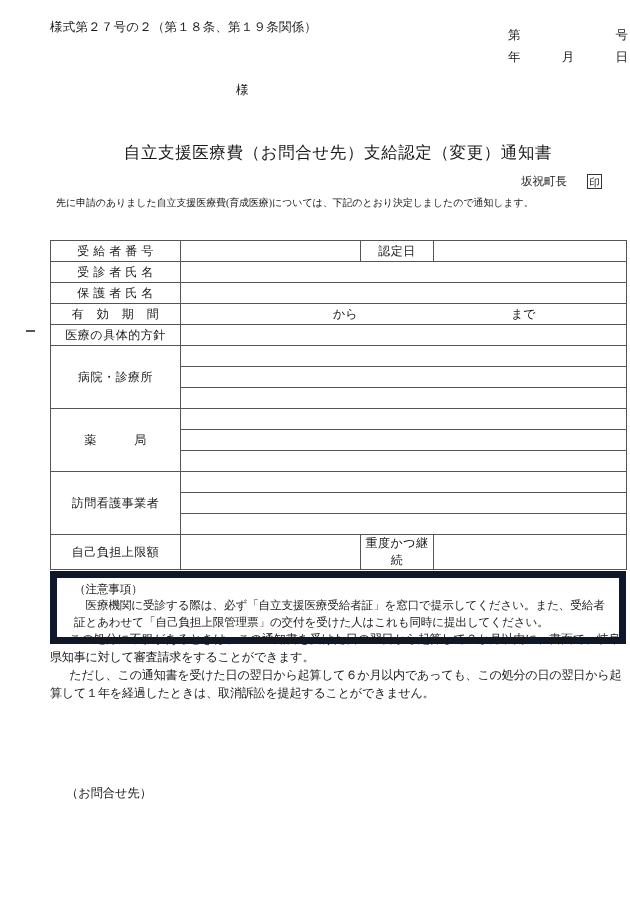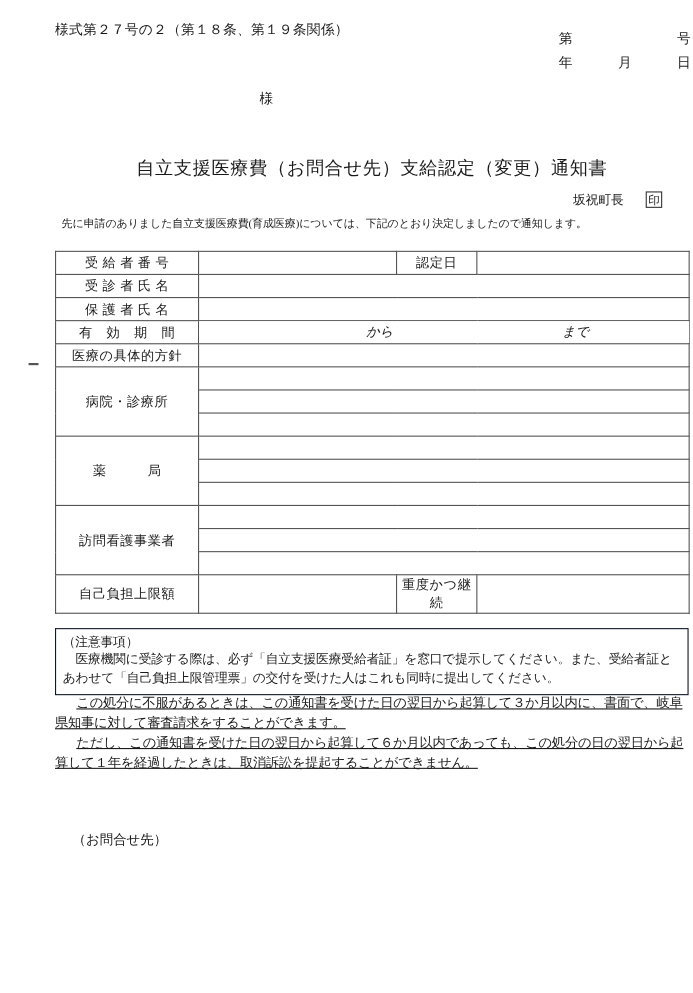--- a/index.html
+++ b/index.html
@@ -92,21 +92,21 @@
     top: 196px;
     font-size: 10px;
     white-space: nowrap;
     letter-spacing: -0.1px;
   }
 
   
   .main-table {
     position: absolute;
     left: 27px;
-    top: 228px;
+    top: 240px;
     width: 576px;
     border-collapse: collapse;
     table-layout: fixed;
     font-size: 12px;
     border-radius: 23px;
   }
   .main-table td {
     border: 1px solid #555;
     padding: 0;
     height: 20px;
@@ -115,21 +115,20 @@
   .lbl {
     text-align: center;
     letter-spacing: 0.5px;
   }
   .blank { background: #fff; }
   .row-tall { height: 78px; }
   .row-sub  { height: 20px; }
   .period-cell {
     position: relative;
     height: 34px;
-    font-style: italic;
   }
   .period-from {
     position: absolute;
     left: 152px;
     top: 50%;
     transform: translateY(-50%);
   }
   .period-to {
     position: absolute;
     left: 330px;
@@ -137,49 +136,48 @@
     transform: translateY(-50%);
   }
 
   
   .notes-box {
     position: absolute;
     left: 27px;
     top: 571px;
     width: 576px;
     box-sizing: border-box;
-    border: 1px solid #0f172a;
-    padding: 4px 6px 6px 6px;
+    border: 7px solid #0f172a;
+    padding: 4px 6px 6px 17px;
     font-size: 11.6px;
     line-height: 1.42;
     letter-spacing: -0.15px;
   }
   .notes-title { }
   .notes-body { text-indent: 1em; }
 
   
   .legal {
     position: absolute;
     left: 27px;
     top: 630px;
     width: 580px;
     font-size: 12.1px;
     line-height: 1.5;
     letter-spacing: -0.25px;
-    text-decoration: underline;
   }
   .legal p {
     margin: 0;
     text-indent: 1.6em;
   }
 
   .contact {
     position: absolute;
     left: 43px;
-    top: 755px;
+    top: 785px;
     font-size: 12.2px;
   }
 
   .margin-mark {
     position: absolute;
     left: 3px;
     top: 330px;
     width: 9px;
     height: 2px;
     background: #555;

